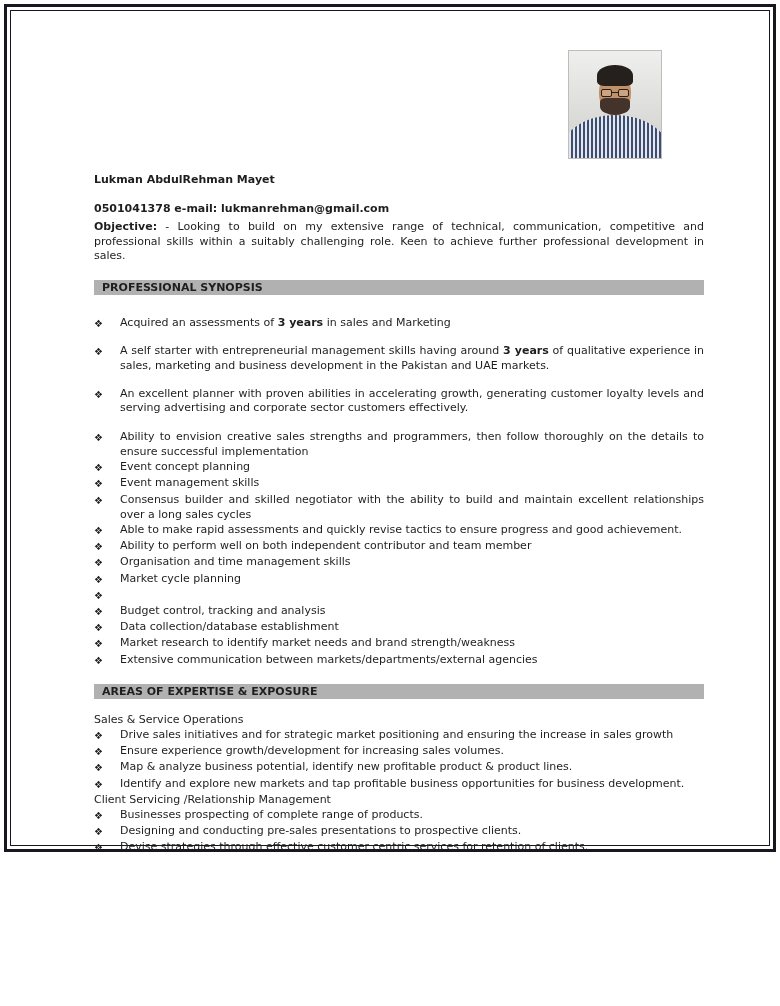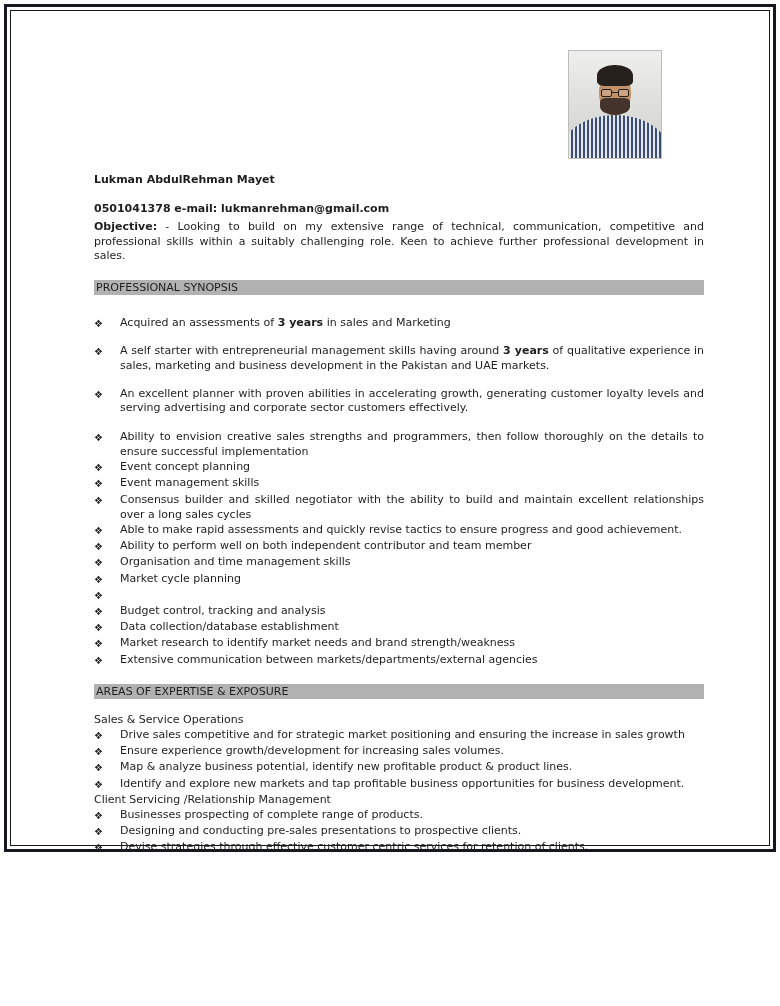--- a/index.html
+++ b/index.html
@@ -32,22 +32,22 @@
   .lens-right{right:0;}
   .p-glasses::after{content:"";position:absolute;left:11px;top:3px;width:6px;height:1px;background:#20201f;}
 
   
   .content{position:absolute;left:94px;top:0;width:610px;}
   .name{margin-top:173px;font-weight:bold;}
   .contact{margin-top:16px;font-weight:bold;}
   .objective{margin:5px 0 0;text-align:justify;line-height:14.6px;}
   .bold{font-weight:bold;}
 
-  .section-bar{margin-top:16px;height:15px;background:#b1b1b1;font-weight:normal;
-    line-height:15px;padding-left:2px;}
+  .section-bar{margin-top:16px;height:15px;background:#b1b1b1;font-weight:bold;
+    line-height:15px;padding-left:8px;}
   .section-body{margin-top:13px;}
   .section.loose .section-body{margin-top:21px;}
 
   .bullet-row{display:flex;align-items:flex-start;line-height:15.2px;}
   .section.loose .bullet-row{margin-bottom:13px;line-height:14.6px;}
   .bullet-glyph{flex:0 0 26px;font-size:10px;padding-top:1px;}
   .bullet-text{flex:1;text-align:justify;}
   .subheading{font-weight:normal;line-height:15.2px;}
 </style>
 </head>
@@ -169,21 +169,21 @@
 
   <section class="section tight">
     <div class="section-bar">
       <span class="section-heading">AREAS OF EXPERTISE &amp; EXPOSURE</span>
     </div>
     <div class="section-body">
   <div class="subheading">Sales &amp; Service Operations</div>
 
   <div class="bullet-row">
     <span class="bullet-glyph">❖</span>
-    <span class="bullet-text"><span>Drive sales competitive and for strategic market positioning and ensuring the increase in sales growth</span></span>
+    <span class="bullet-text"><span>Drive sales initiatives and for strategic market positioning and ensuring the increase in sales growth</span></span>
   </div>
 
   <div class="bullet-row">
     <span class="bullet-glyph">❖</span>
     <span class="bullet-text"><span>Ensure experience growth/development for increasing sales volumes.</span></span>
   </div>
 
   <div class="bullet-row">
     <span class="bullet-glyph">❖</span>
     <span class="bullet-text"><span>Map &amp; analyze business potential, identify new profitable product &amp; product lines.</span></span>

